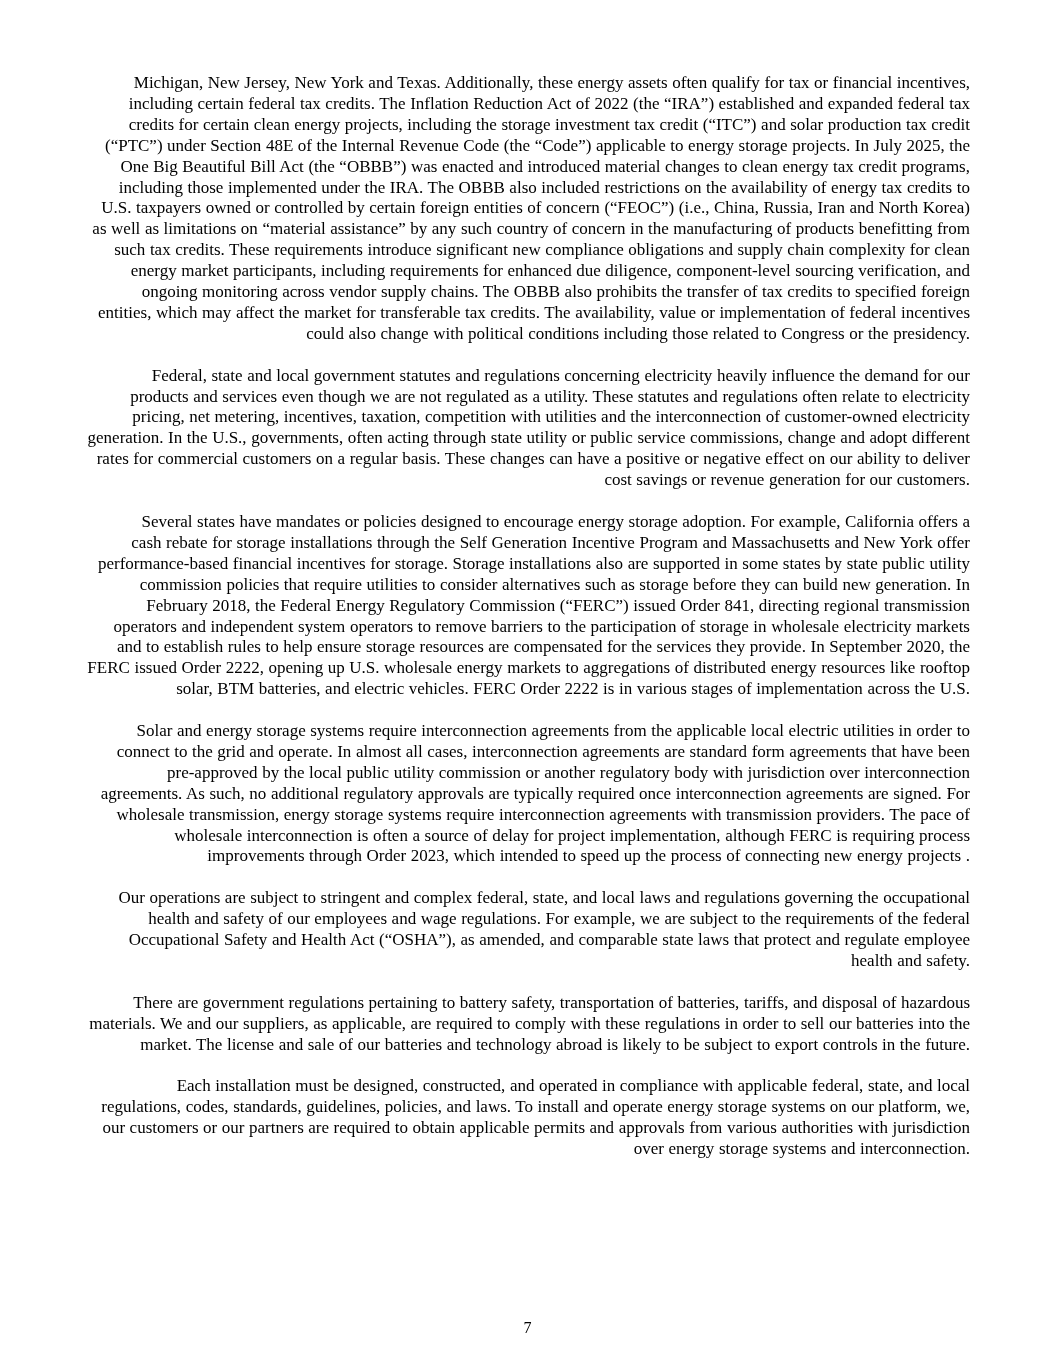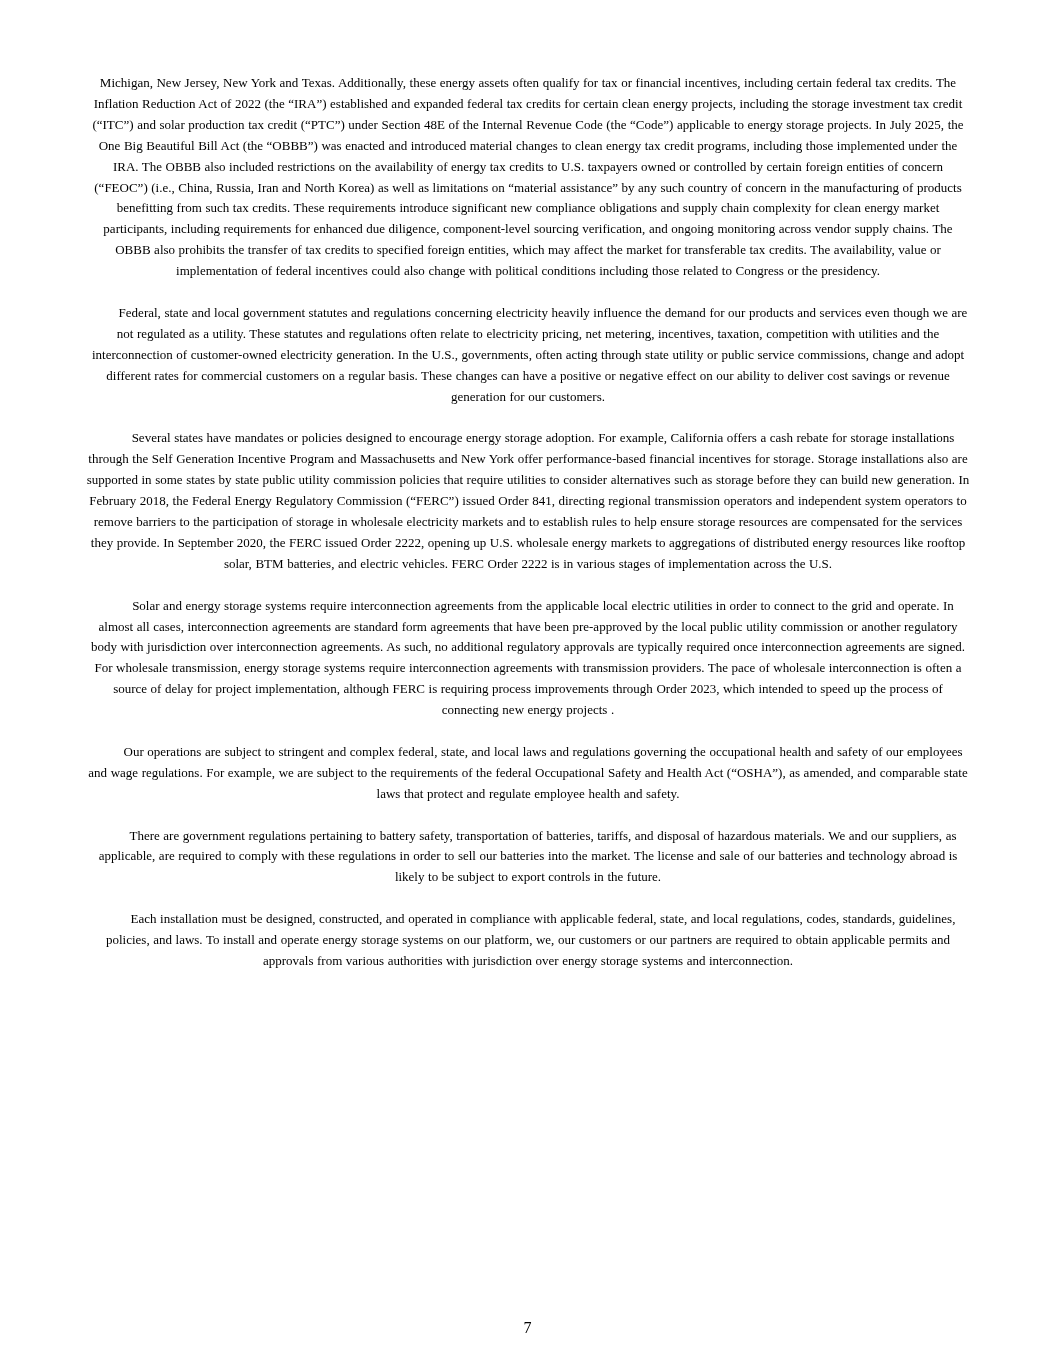--- a/index.html
+++ b/index.html
@@ -16,24 +16,24 @@
     color: #000000;
     box-sizing: border-box;
   }
   .content {
     position: absolute;
     left: 86px;
     top: 73px;
     width: 884px;
   }
   .para {
-    font-size: 13px;
+    font-size: 17px;
     line-height: 20.9px;
     margin: 0 0 20.9px 0;
-    text-align: center;
+    text-align: right;
     word-spacing: 0.3px;
   }
   .para.indent {
     text-indent: 30px;
     font-family: Liberation Serif, serif;
   }
   .page-number {
     position: absolute;
     left: 0;
     right: 0;

